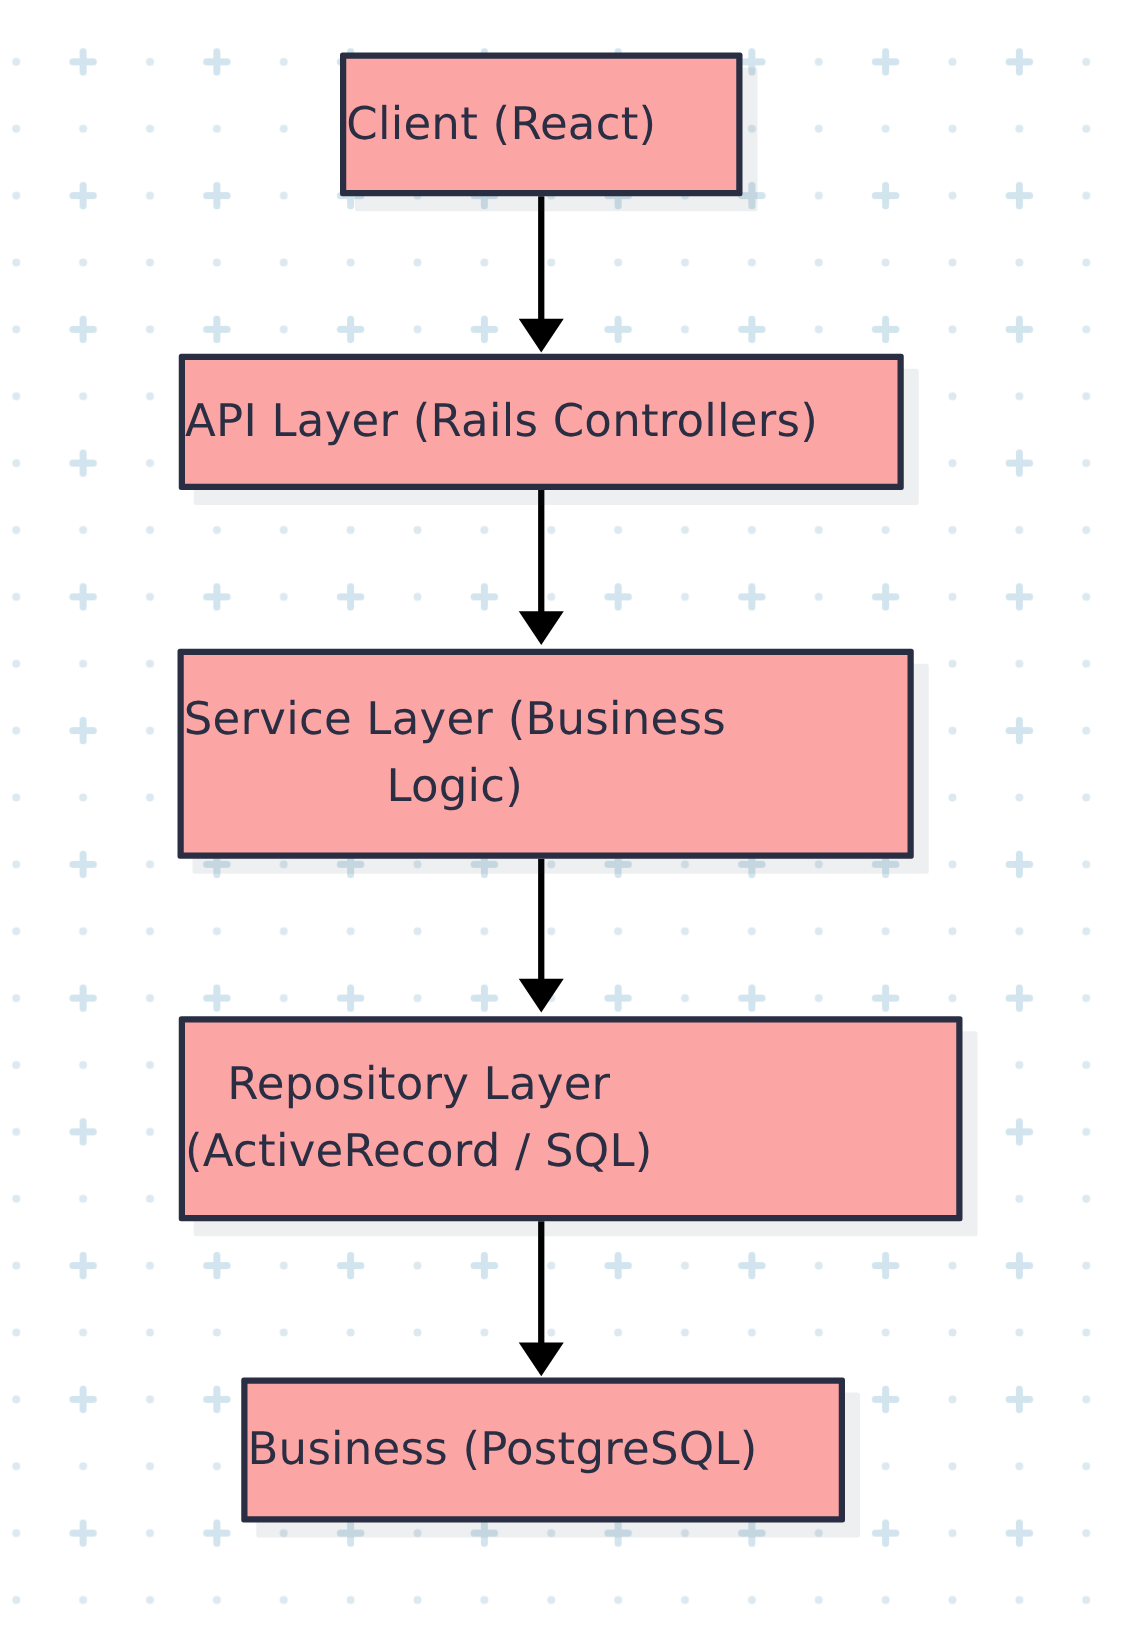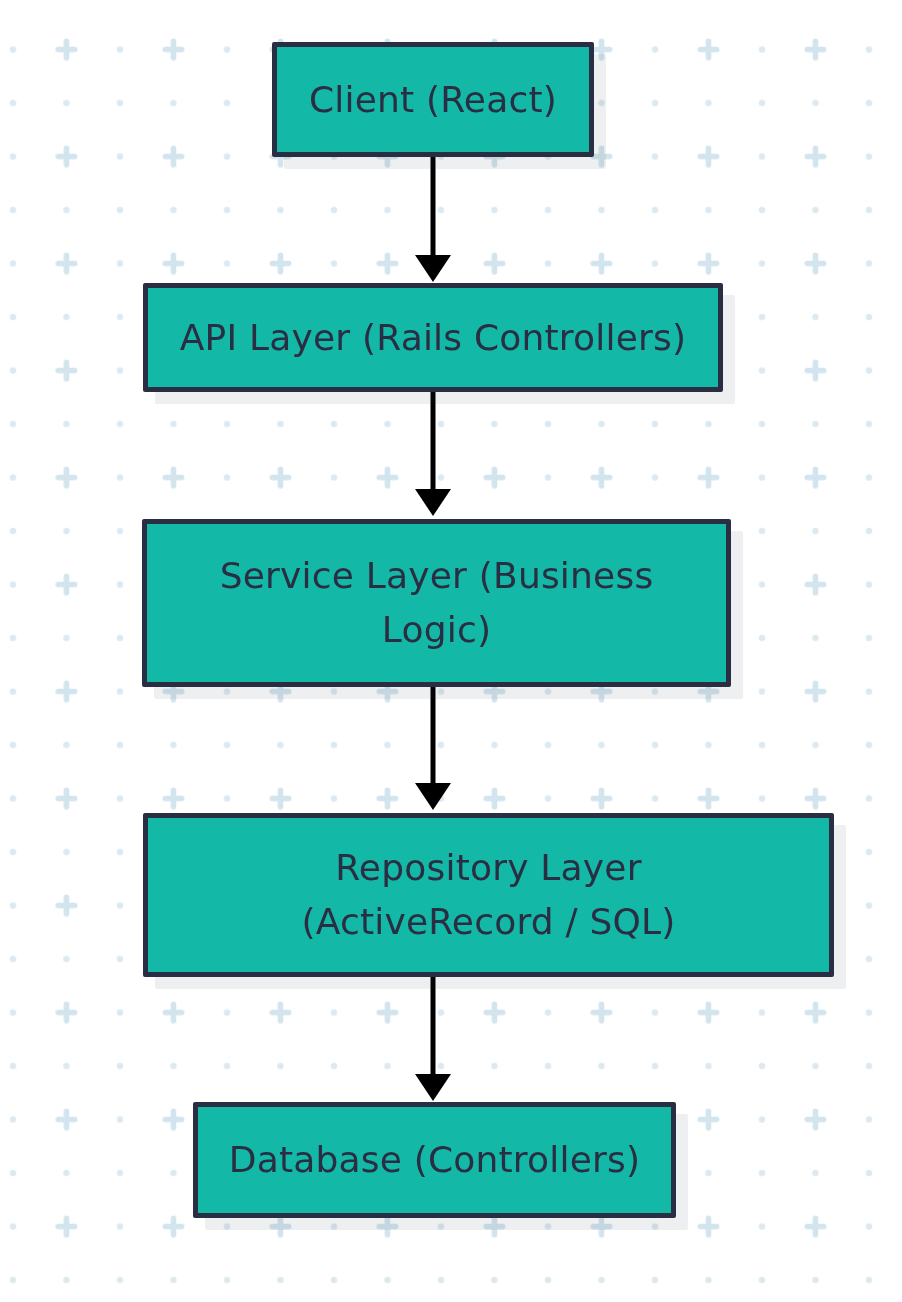--- a/index.html
+++ b/index.html
@@ -16,42 +16,41 @@
   }
   .bg-grid {
     position: absolute;
     left: 0; top: 0;
     width: 902px; height: 1302px;
     display: block;
   }
   .node {
     position: absolute;
     box-sizing: border-box;
-    background: #14b8a6;
+    background: #fca5a5;
     border: 5px solid #2a2e43;
     border-radius: 2px;
     box-shadow: 12px 12px 0 0 rgba(42, 46, 67, 0.08);
     display: flex;
     align-items: center;
-    justify-content: center;
     z-index: 2;
   }
   .node-label {
     color: #2a2e43;
     font-size: 36px;
     line-height: 54px;
     font-weight: 400;
     text-align: center;
     white-space: pre-line;
     letter-spacing: 0.2px;
   }
   .node-client     { left: 272px; top: 42px;   width: 322px; height: 115px; }
   .node-api        { left: 143px; top: 283px;  width: 580px; height: 109px; }
   .node-service    { left: 142px; top: 519px;  width: 589px; height: 168px; }
-  .node-repository { left: 143px; top: 813px;  width: 691px; height: 164px; }
+  .node-repository { left: 143px; top: 813px;  width: 627px; height: 164px; }
   .node-database   { left: 193px; top: 1102px; width: 483px; height: 116px; }
 
   .arrow {
     position: absolute;
     left: 415px;          
     width: 36px;
     z-index: 1;
   }
   .arrow-1 { top: 157px; height: 125px; }
   .arrow-2 { top: 392px; height: 124px; }
@@ -108,21 +107,21 @@
   <div class="node node-api">
     <div class="node-label">API Layer (Rails Controllers)</div>
   </div>
 
   <div class="node node-repository">
     <div class="node-label">Repository Layer
 (ActiveRecord / SQL)</div>
   </div>
 
   <div class="node node-database">
-    <div class="node-label">Database (Controllers)</div>
+    <div class="node-label">Business (PostgreSQL)</div>
   </div>
 
   <div class="arrow arrow-1">
     <div class="arrow-shaft"></div>
     <div class="arrow-head"></div>
   </div>
 
   <div class="arrow arrow-2">
     <div class="arrow-shaft"></div>
     <div class="arrow-head"></div>

